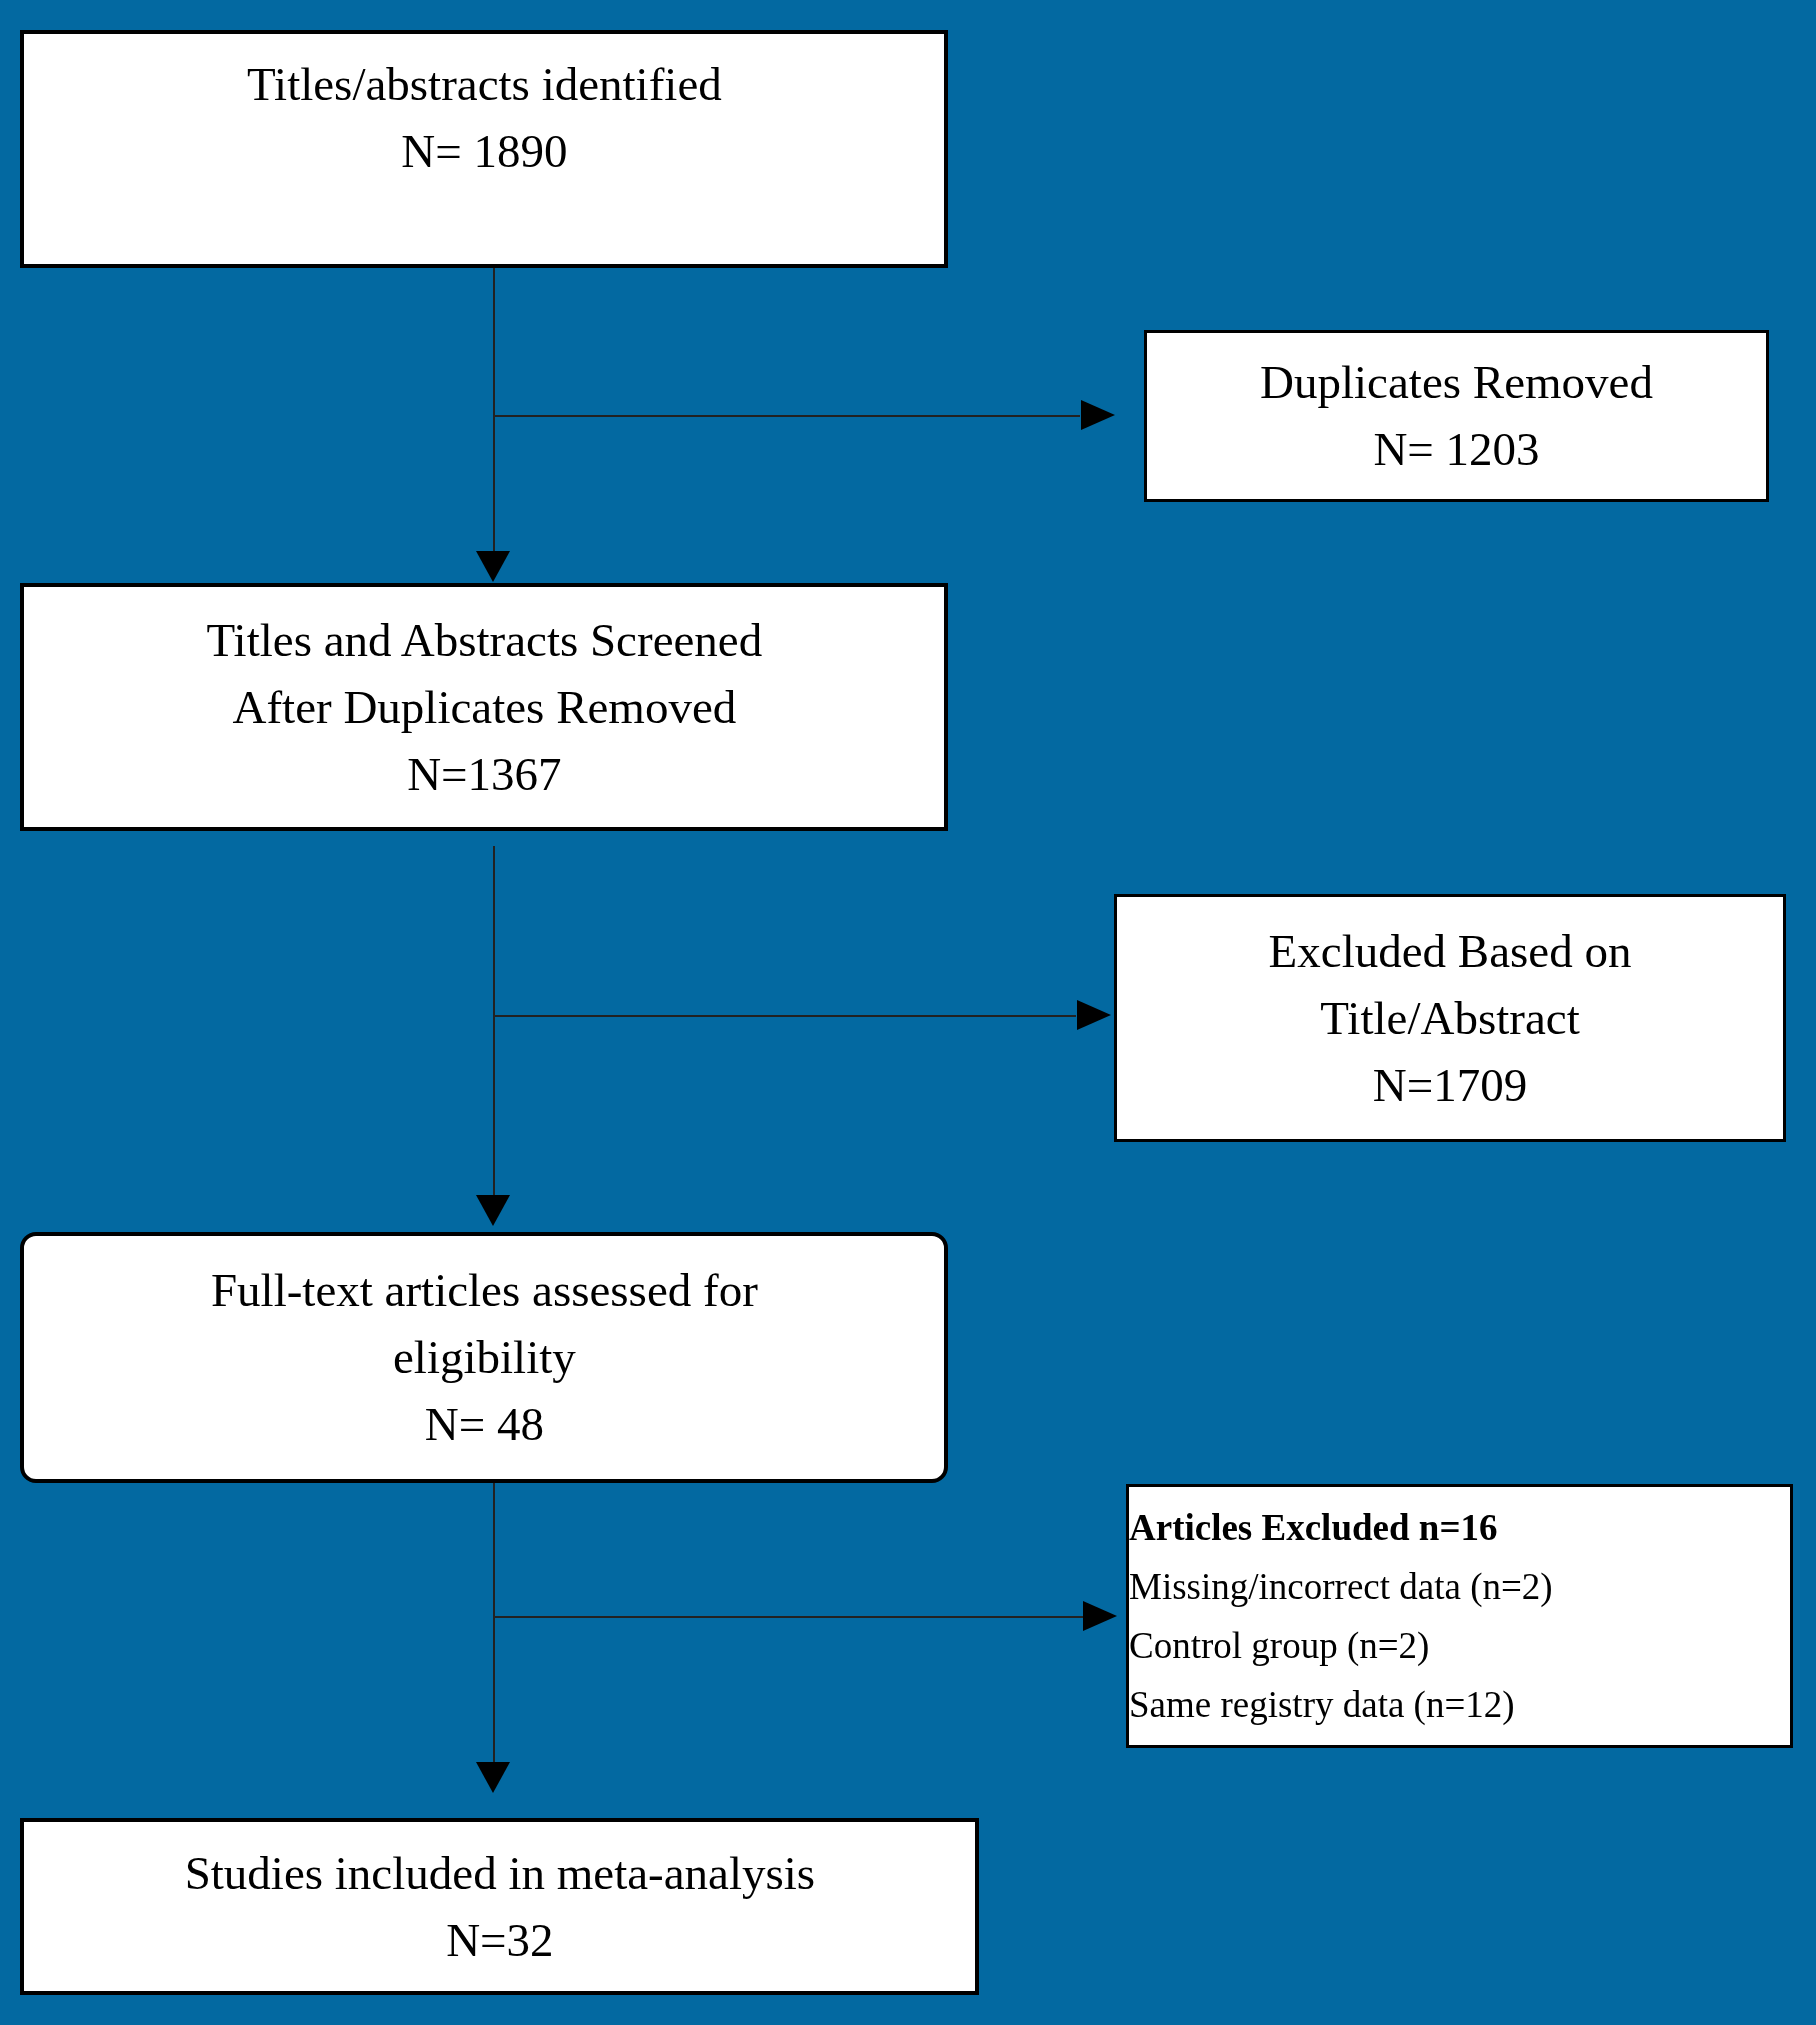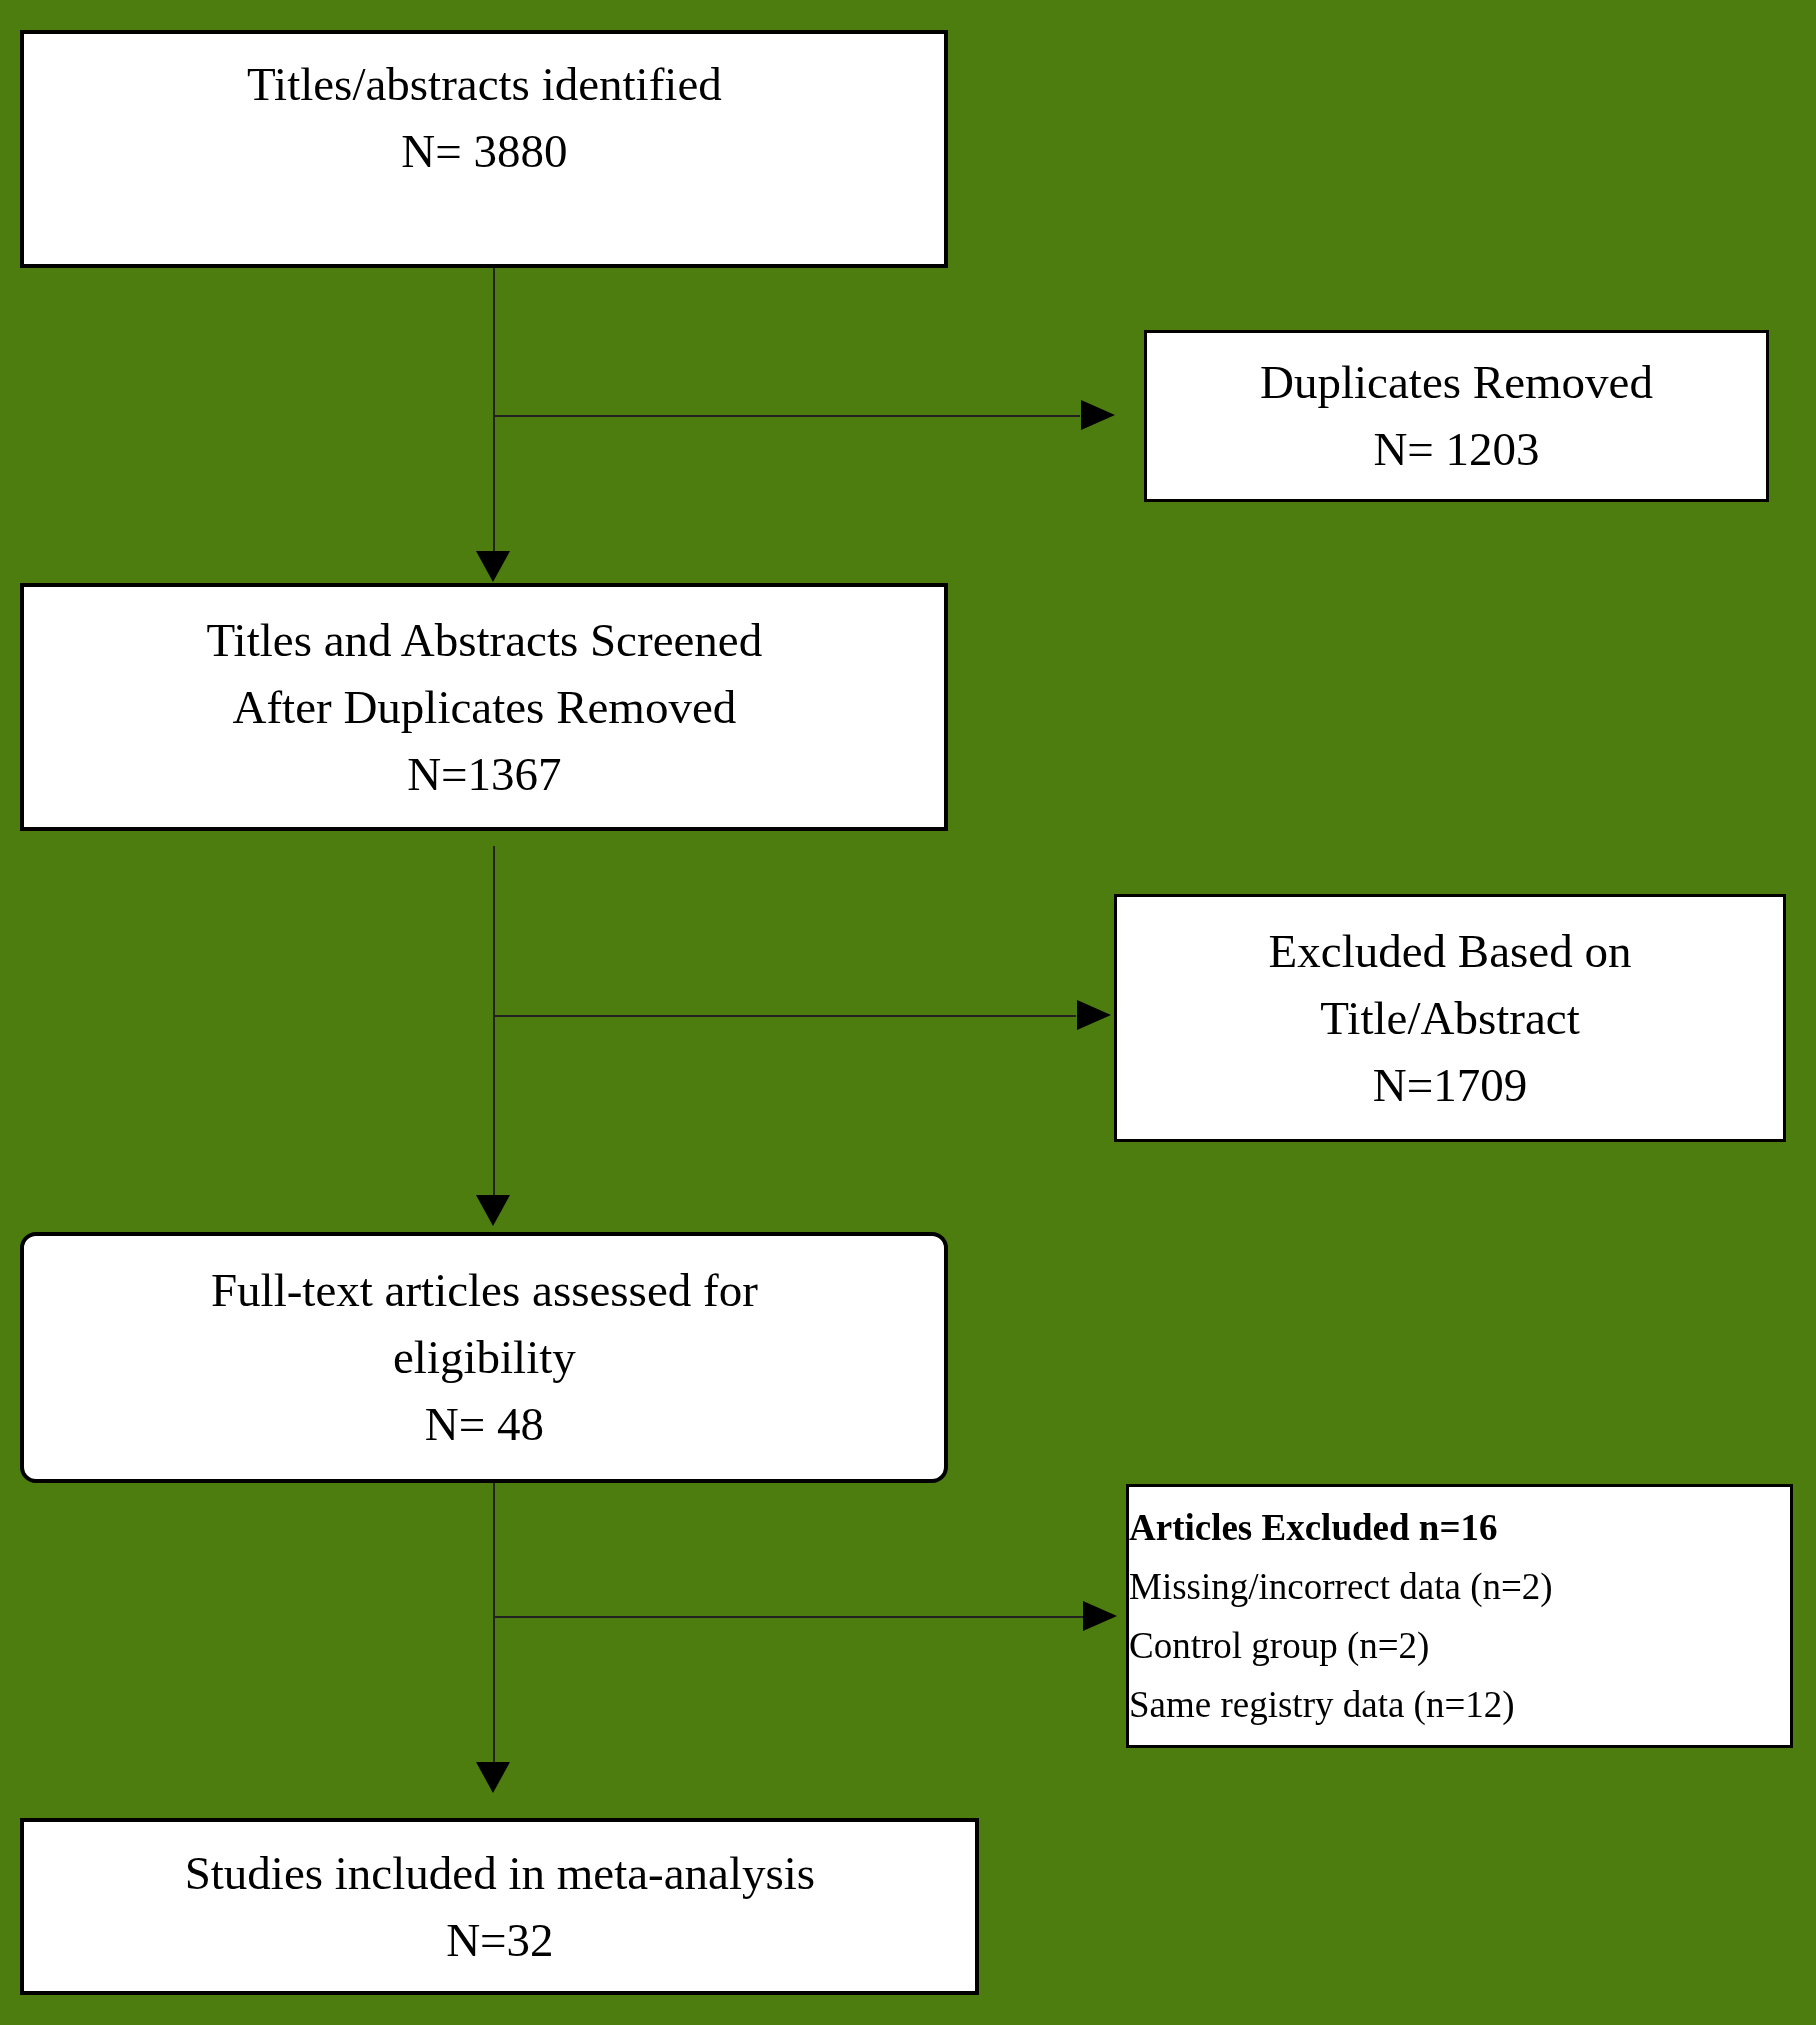--- a/index.html
+++ b/index.html
@@ -1,20 +1,20 @@
 <!DOCTYPE html>
 <html style="font-size:12.5px"><head>
 <meta charset="utf-8">
 <style>
   html, body { margin: 0; padding: 0; background: #ffffff; }
   .canvas {
     position: relative;
     width: 1817px;
     height: 2025px;
-    background: #4d7c0f;
+    background: #0369a1;
     font-family: "Liberation Serif", serif;
     color: #000000;
     overflow: hidden;
   }
   .box {
     position: absolute;
     background: #ffffff;
     border: 4.7px solid #000000;
     box-sizing: border-box;
     display: flex;
@@ -77,21 +77,21 @@
   #h3       { left: 493px;  top: 1616px; width: 590px; }
   #arrow-h3 { left: 1083px; top: 1601px; }
 </style>
 </head>
 <body>
 
 <div class="canvas">
 
   <div class="box" id="box-identified">
     <div class="line">Titles/abstracts identified</div>
-    <div class="line">N= 3880</div>
+    <div class="line">N= 1890</div>
   </div>
 
   <div class="box" id="box-duplicates">
     <div class="line">Duplicates Removed</div>
     <div class="line">N= 1203</div>
   </div>
 
   <div class="box" id="box-screened">
     <div class="line">Titles and Abstracts Screened</div>
     <div class="line">After Duplicates Removed</div>

